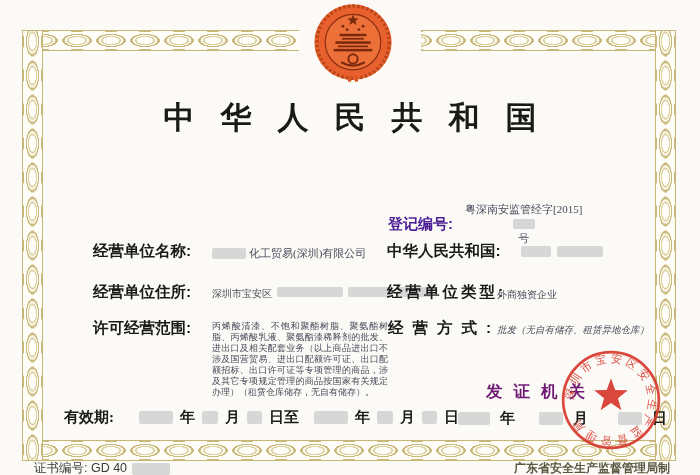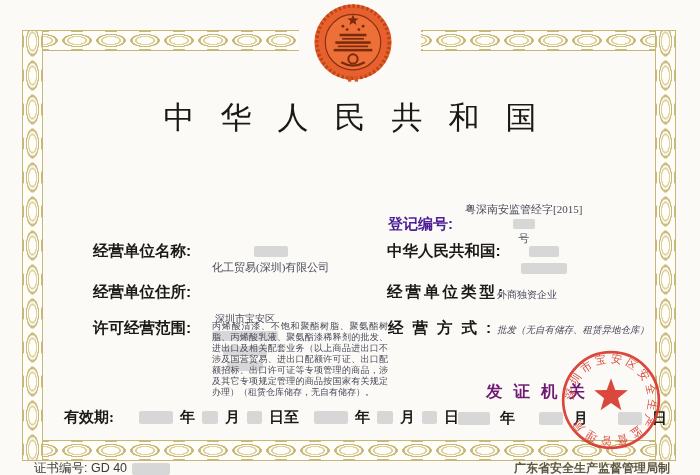--- a/index.html
+++ b/index.html
@@ -33,41 +33,41 @@
 
   .abs{position:absolute;z-index:2;}
 
   
   #emblem-backdrop{left:299px;top:27px;width:122px;height:27px;background:#fbfaf6;z-index:2;}
   #emblem{left:311px;top:3px;width:84px;height:80px;z-index:3;}
 
   
   #country-title{
     left:0;top:97px;width:700px;text-align:center;
-    font-size:31px;font-weight:normal;color:#191917;
+    font-size:31px;font-weight:bold;color:#191917;
     letter-spacing:26px;padding-left:26px;box-sizing:border-box;white-space:nowrap;
   }
   #main-title{
     left:0;top:140px;width:700px;text-align:center;
     font-size:45px;font-weight:bold;color:#121210;
     letter-spacing:8px;padding-left:8px;box-sizing:border-box;white-space:nowrap;
   }
 
   
   #reg-row{left:388px;top:202px;display:flex;align-items:center;gap:12px;}
   .field-label{font-size:15px;font-weight:bold;color:#4c1d95;white-space:nowrap;}
   .value-text{font-family:"Liberation Serif",serif;color:#4a4a5c;white-space:nowrap;}
   #reg-value{display:flex;align-items:center;gap:2px;font-size:11px;flex-direction:column;}
 
   
   .blur{display:inline-block;background:#d7d7d7;border-radius:2px;filter:blur(.6px);vertical-align:middle;}
 
   
   .lbl{position:absolute;font-size:15.5px;font-weight:bold;color:#1a1a18;white-space:nowrap;z-index:2;}
-  .val{position:absolute;font-family:"Liberation Serif",serif;color:#49495a;z-index:2;flex-direction:column;}
+  .val{position:absolute;font-family:"Liberation Serif",serif;color:#49495a;z-index:2;}
 
   #scope-value{width:176px;font-size:9px;line-height:11px;text-align:justify;white-space:normal;}
   #mode-value{width:168px;font-size:9.5px;line-height:12px;white-space:normal;}
 
   
   #issue-label{left:486px;top:381px;font-size:16.5px;font-weight:bold;color:#701a75;letter-spacing:11px;white-space:nowrap;z-index:2;text-align:center;}
   #seal{left:559px;top:348px;width:104px;height:104px;z-index:4;opacity:.93;}
   #issue-date{left:458px;top:409px;display:flex;align-items:center;gap:10px;
     font-size:15px;font-weight:bold;color:#1a1a18;z-index:3;}
   #validity-row{left:64px;top:408px;display:flex;align-items:center;gap:7px;
@@ -128,21 +128,21 @@
     <span class="blur" style="width:34px;height:11px;"></span>
     <span>化工贸易(深圳)有限公司</span>
   </div>
   <div class="lbl" style="left:387px;top:241px;">中华人民共和国:</div>
   <div class="val" style="left:521px;top:246px;display:flex;align-items:center;gap:6px;">
     <span class="blur" style="width:30px;height:11px;"></span>
     <span class="blur" style="width:46px;height:11px;"></span>
   </div>
 
   <div class="lbl" style="left:93px;top:282px;">经营单位住所:</div>
-  <div class="val" style="left:212px;top:287px;font-size:10px;display:flex;align-items:center;gap:5px;margin-top:25px;">
+  <div class="val" style="left:212px;top:287px;font-size:10px;display:flex;gap:5px;">
     <span>深圳市宝安区</span>
     <span class="blur" style="width:66px;height:10px;"></span>
     <span class="blur" style="width:44px;height:10px;"></span>
     <span class="blur" style="width:36px;height:10px;"></span>
   </div>
   <div class="lbl" style="left:387px;top:282px;letter-spacing:3px;">经营单位类型:</div>
   <div class="val" style="left:497px;top:288px;font-size:10px;font-family:Liberation Serif, serif;">外商独资企业</div>
 
   <div class="lbl" style="left:93px;top:318px;">许可经营范围:</div>
   <div id="scope-value" class="val" style="left:212px;top:321px;">丙烯酸清漆、不饱和聚酯树脂、聚氨酯树脂、丙烯酸乳液、聚氨酯漆稀释剂的批发、进出口及相关配套业务（以上商品进出口不涉及国营贸易、进出口配额许可证、出口配额招标、出口许可证等专项管理的商品，涉及其它专项规定管理的商品按国家有关规定办理）（租赁仓库储存，无自有储存）。</div>

